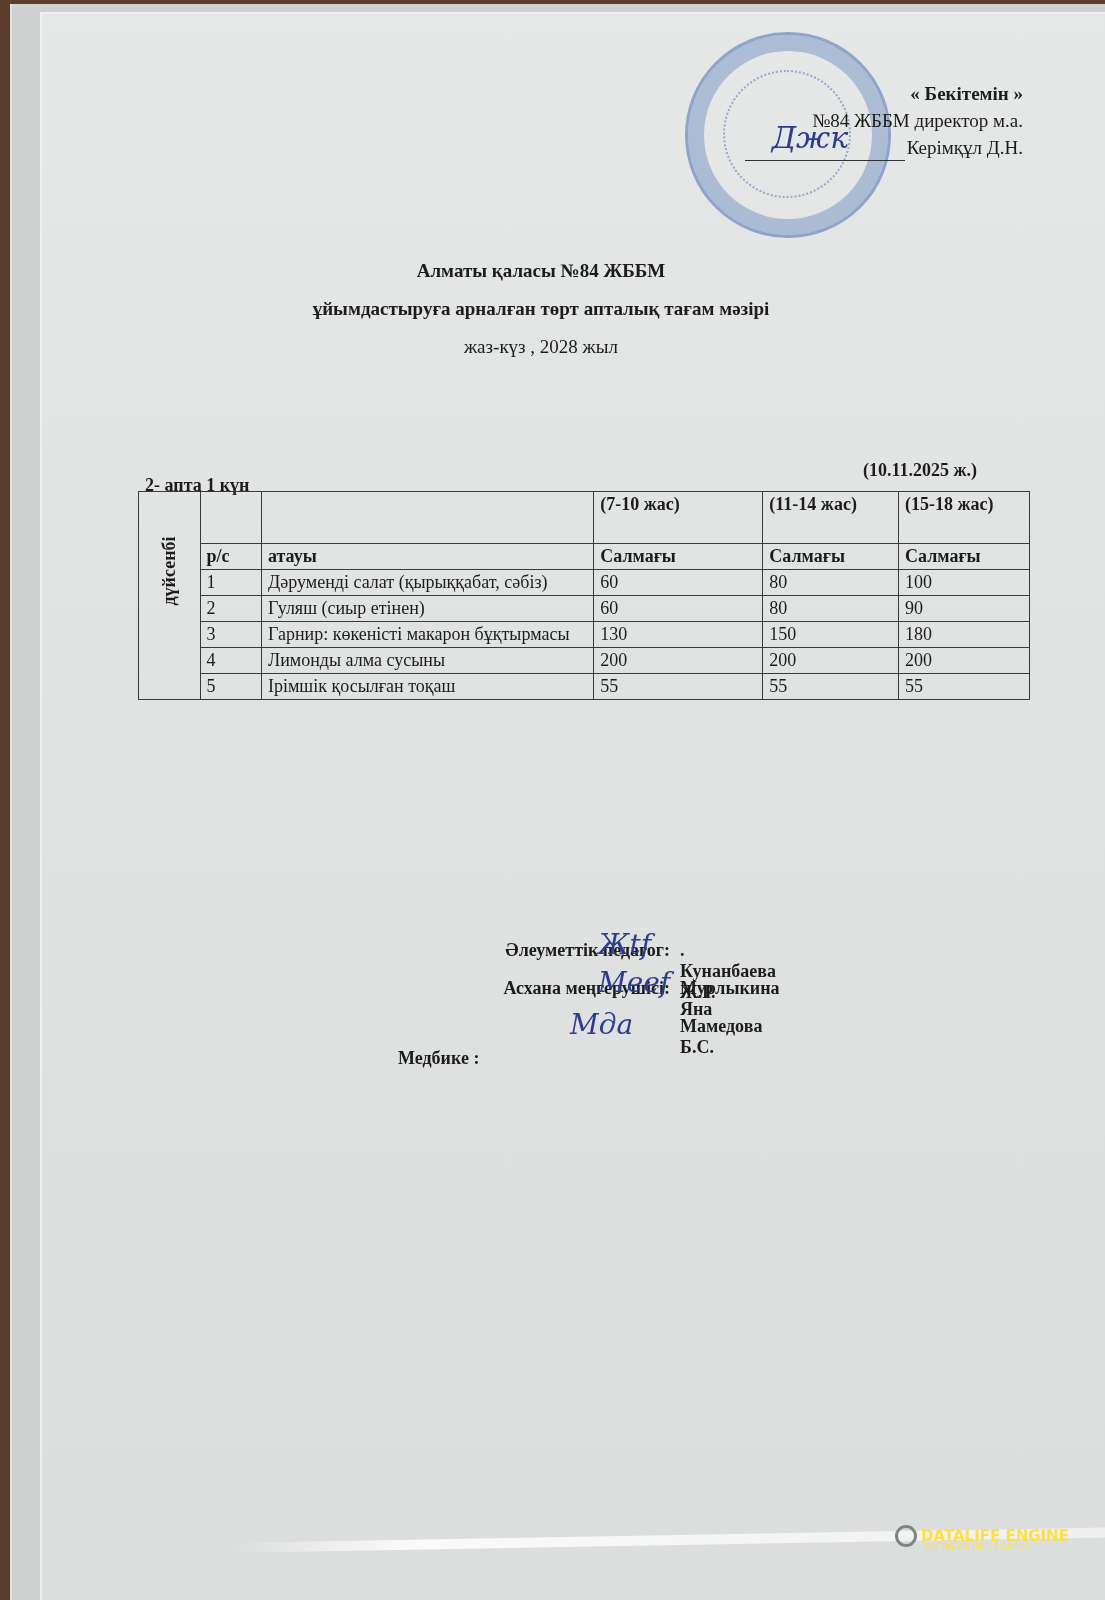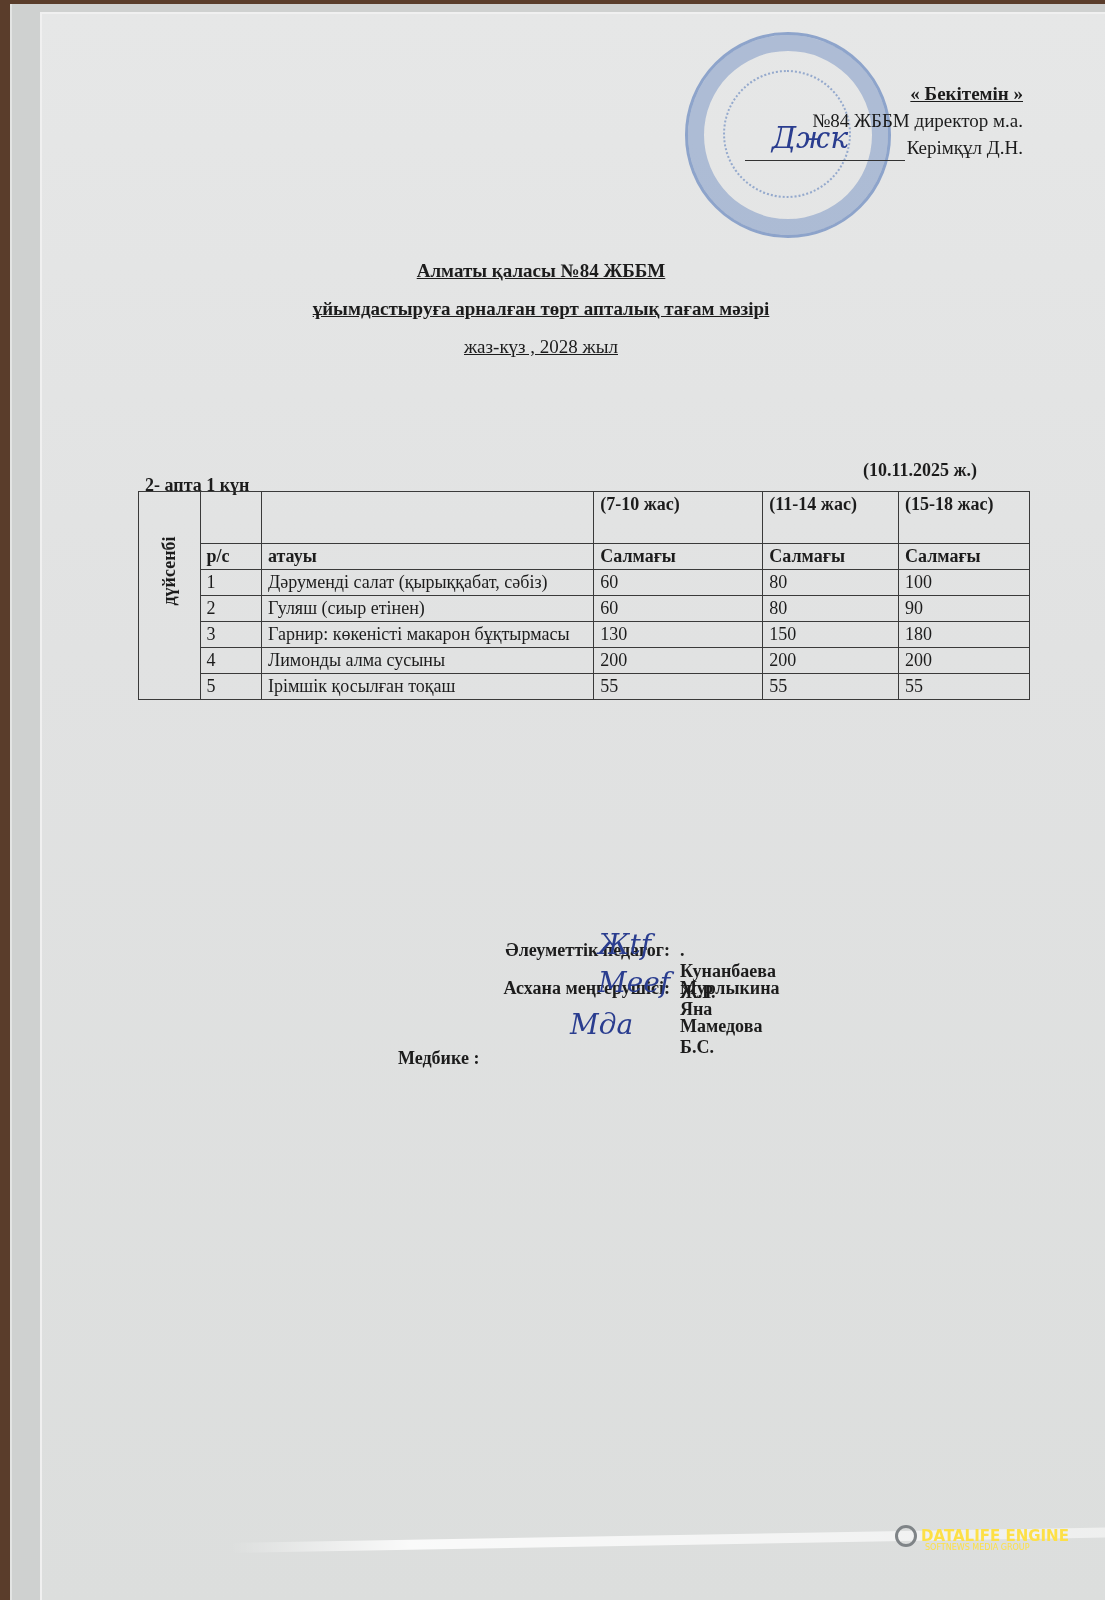--- a/index.html
+++ b/index.html
@@ -29,31 +29,31 @@
     }
     .stamp-inner {
       position: absolute; left: 35px; top: 35px; width: 124px; height: 124px;
       border-radius: 50%;
       border: 2px dotted rgba(70,110,180,0.5);
     }
     .approve {
       position: absolute; right: 82px; top: 80px; text-align: right;
       font-size: 19px; line-height: 27px;
     }
-    .approve .b { font-weight: bold; text-decoration: underline; }
+    .approve .b { font-weight: bold; }
     .sig-line {
       display: inline-block; width: 160px; border-bottom: 1px solid #333;
       position: relative; vertical-align: bottom; margin-right: 2px; height: 18px;
     }
     .signature {
       font-family: "DejaVu Serif", serif; font-style: italic;
       color: #2a3d8f; font-size: 30px; position: absolute; margin-left: 17px;
     }
     .title-block {
-      position: absolute; left: 0; width: 1082px; top: 252px; text-align: center; text-decoration: underline;
+      position: absolute; left: 0; width: 1082px; top: 252px; text-align: center;
     }
     .title-block div { font-size: 19px; line-height: 38px; }
     .title-block .bold { font-weight: bold; }
     .week-label { position: absolute; left: 145px; top: 475px; font-size: 18px; font-weight: bold; }
     .date-label { position: absolute; right: 128px; top: 460px; font-size: 18px; font-weight: bold; }
     table.menu {
       position: absolute; left: 138px; top: 491px; width: 892px;
       border-collapse: collapse; font-size: 18px;
     }
     table.menu td {

